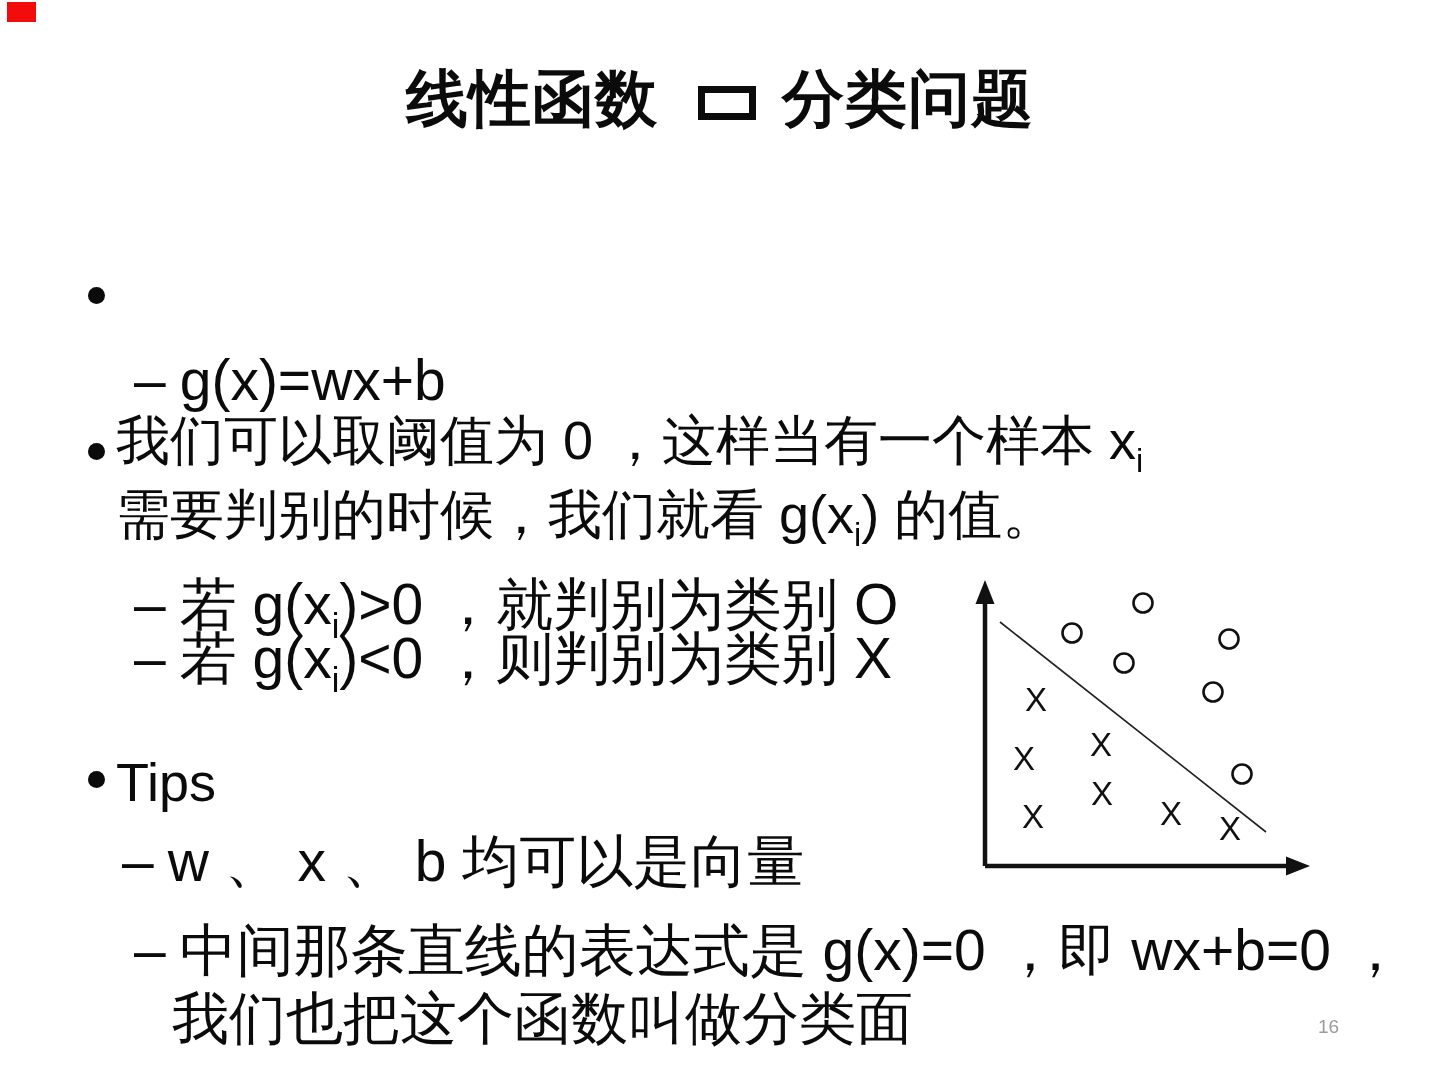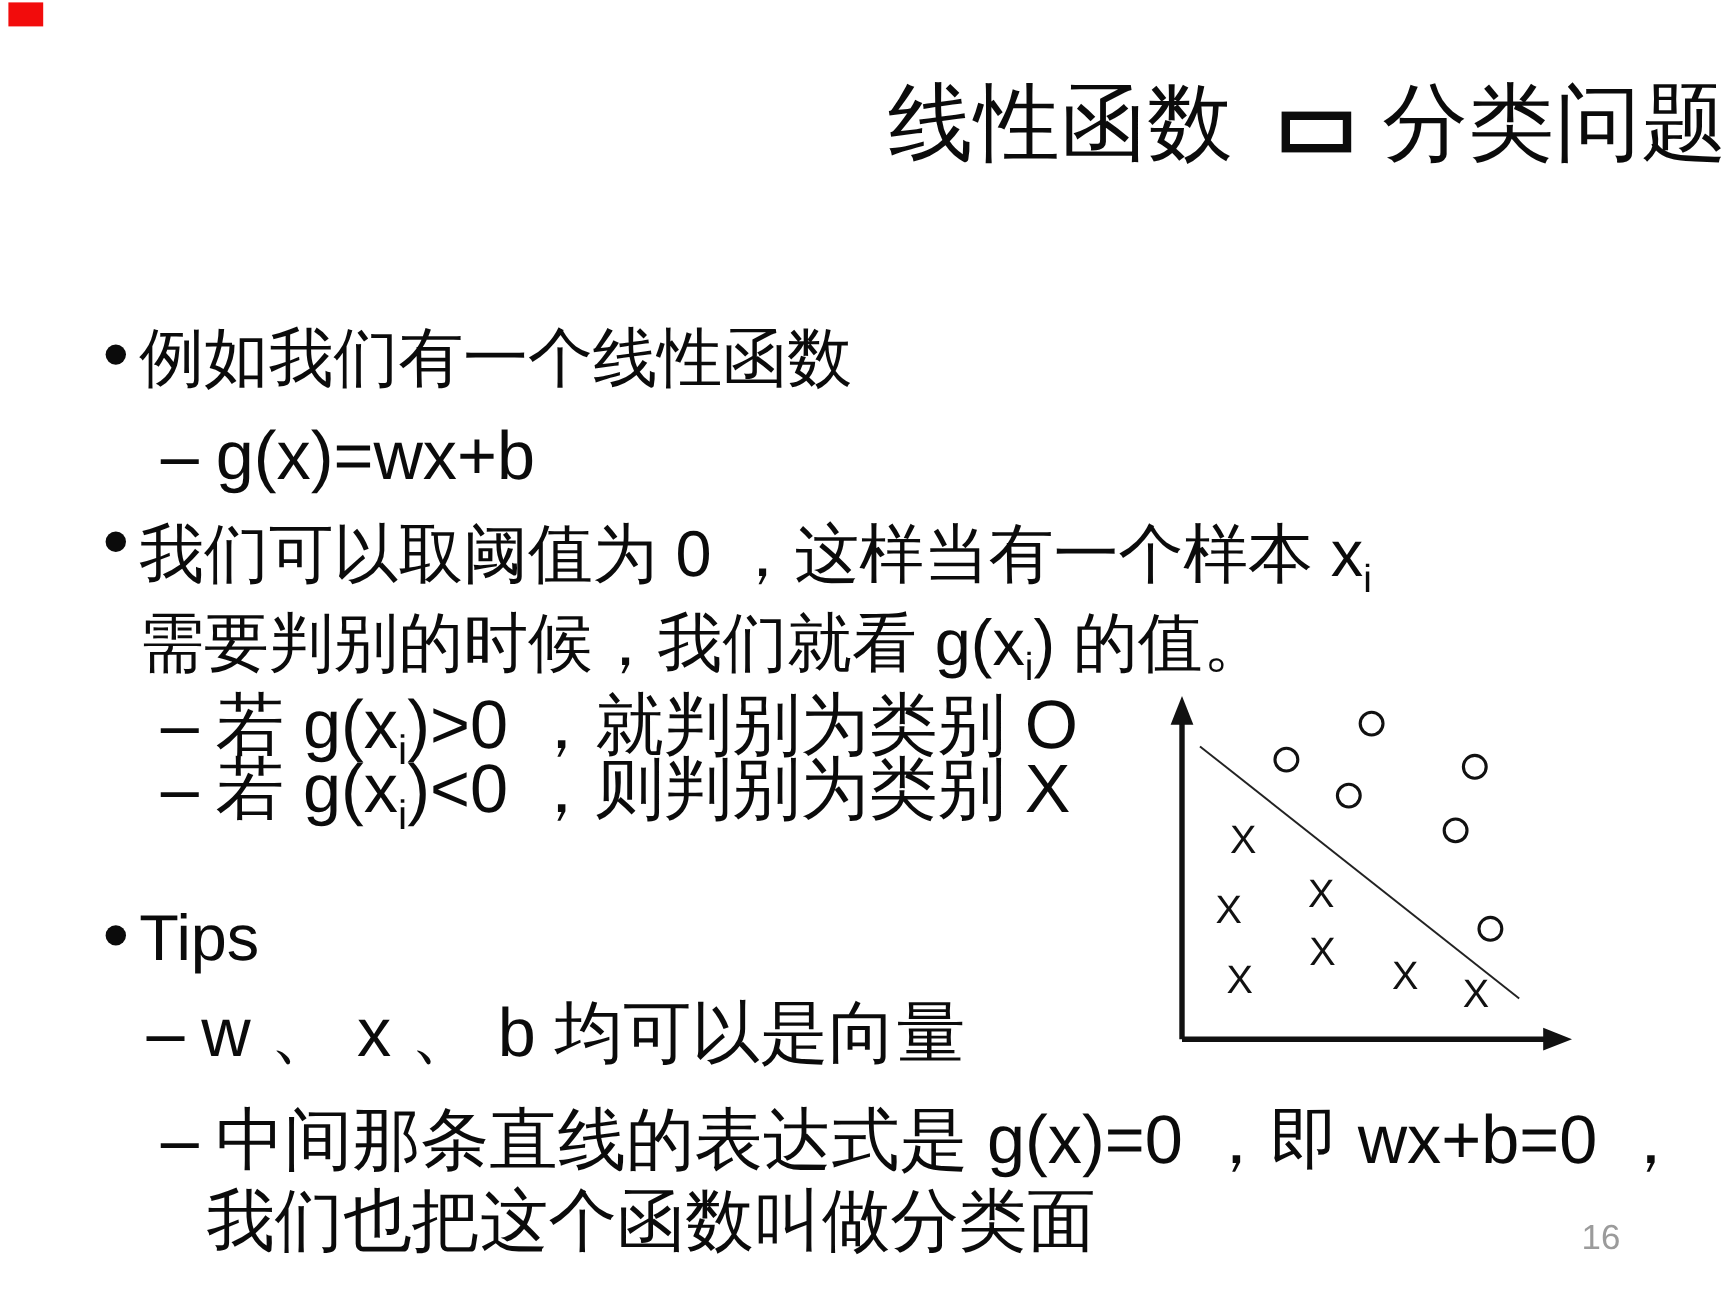--- a/index.html
+++ b/index.html
@@ -10,22 +10,22 @@
     overflow:hidden;
     font-family:"Liberation Sans","DejaVu Sans",sans-serif;
     color:#0b0b0b;
   }
   .red-marker{
     position:absolute;left:7px;top:2px;width:29px;height:20px;
     background:#f20c0c;
   }
   .title{
     position:absolute;left:0;top:62px;width:1440px;
-    margin:0;text-align:right;
-    font-size:71px;font-weight:400;line-height:1.18;
+    margin:0;text-align:center;
+    font-size:62px;font-weight:700;line-height:1.18;
     letter-spacing:1px;white-space:nowrap;
   }
   .glyph-box{
     display:inline-block;
     width:44px;height:20px;
     border:7px solid #0b0b0b;
     margin:0 26px 0 40px;
     vertical-align:baseline;
   }
   .row{position:absolute;white-space:nowrap;}
@@ -35,43 +35,40 @@
   .dot{
     position:absolute;width:17px;height:17px;border-radius:50%;
     background:#0b0b0b;
   }
   .dash{display:inline-block;margin-right:14px;}
   sub{font-size:0.6em;line-height:0;position:relative;bottom:-0.05em;}
   .second-line{padding-left:38px;font-family:Liberation Mono, monospace;}
   .plot{position:absolute;left:960px;top:570px;width:360px;height:320px;}
   .page-num{
     position:absolute;left:1318px;top:1016px;
-    font-size:29px;color:#9b9b9b;
+    font-size:19px;color:#9b9b9b;
   }
 </style>
 </head>
 <body>
 
 <div class="slide" style="color: rgb(11, 11, 11);">
 
   <div class="red-marker" style="background: rgb(242, 12, 12);"></div>
 
   <h1 class="title"><span>线性函数</span><span class="glyph-box"></span><span>分类问题</span></h1>
 
   <span class="dot" style="left:88px;top:287px"></span>
-  <div class="row l1" style="left:116px;top:262px">
-    <span>例如我们有一个线性函数</span>
-  </div>
 
   <div class="row l2 s-one" style="left:134px;top:352px">
     <span class="dash">–</span><span>g(x)=wx+b</span>
   </div>
 
   <span class="dot" style="left:88px;top:443px"></span>
-  <div class="row l1" style="left:116px;top:425px">
+  <div class="row l1" style="left:116px;top:403px">
     <div><span>我们可以取阈值为 0 ，这样当有一个样本 x</span><sub>i</sub></div>
     <div><span>需要判别的时候，我们就看 g(x</span><sub>i</sub><span>) 的值。</span></div>
   </div>
 
   <div class="row l2 s-one" style="left:134px;top:576px">
     <span class="dash">–</span><span>若 g(x</span><sub>i</sub><span>)&gt;0 ，就判别为类别 O</span>
   </div>
 
   <div class="row l2 s-one" style="left:134px;top:630px">
     <span class="dash">–</span><span>若 g(x</span><sub>i</sub><span>)&lt;0 ，则判别为类别 X</span>

